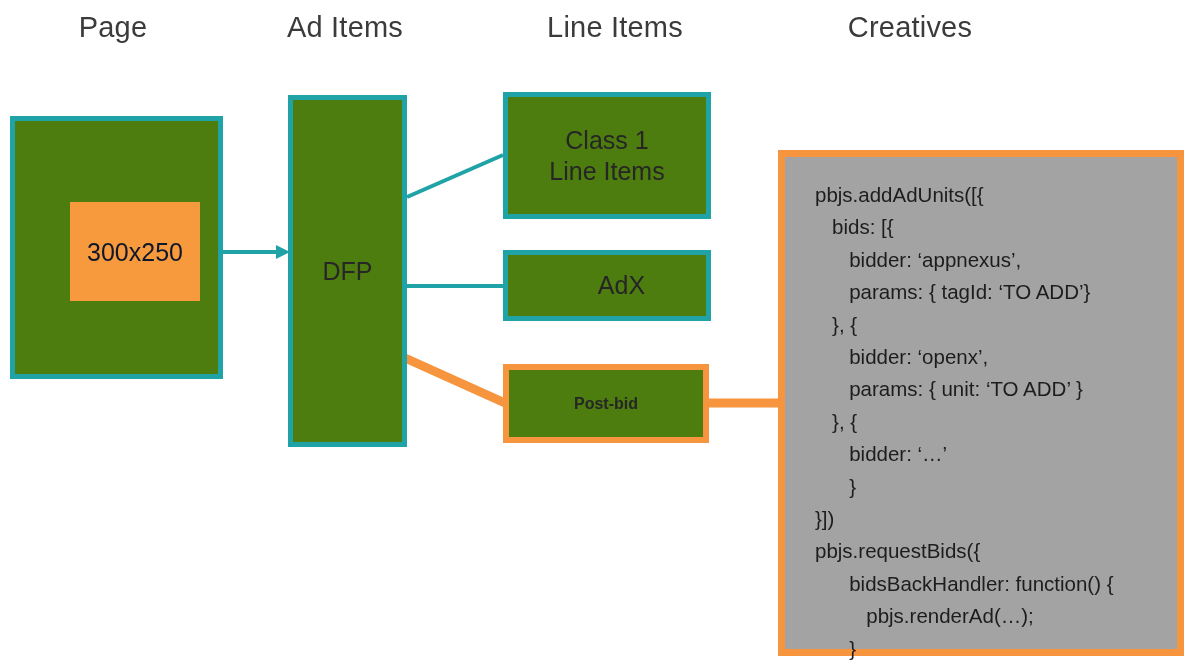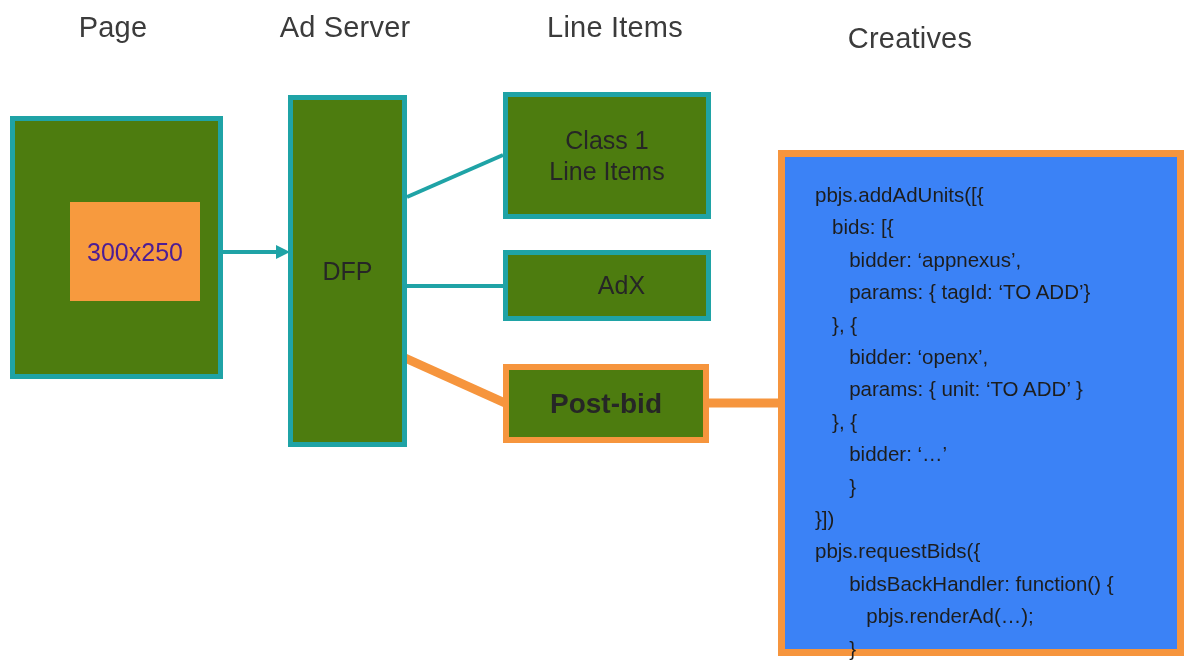--- a/index.html
+++ b/index.html
@@ -25,76 +25,76 @@
     color: #3b3b3b;
     font-weight: 400;
     letter-spacing: .2px;
     white-space: nowrap;
     text-align: center;
     line-height: 34px;
   }
   #hdr-page     { left: 18px;  top: 10px; width: 190px; }
   #hdr-adserver { left: 250px; top: 10px; width: 190px; }
   #hdr-line     { left: 520px; top: 10px; width: 190px; }
-  #hdr-creative { left: 815px; top: 21px; width: 190px; }
+  #hdr-creative { left: 815px; top: 10px; width: 190px; }
 
   
   .box {
     position: absolute;
     background: #4d7c0f;
     display: flex;
     align-items: center;
     justify-content: center;
     text-align: center;
   }
   .box-teal   { border: 5px solid #1fa3a6; }
   .box-orange { border: 6px solid #f6953d; }
 
   .box-label {
     font-size: 25px;
     color: #262626;
     line-height: 31px;
     white-space: pre-line;
   }
-  .box-label.bold { font-weight: bold; font-size: 28px; }
+  .box-label.bold { font-weight: bold; font-size: 16px; }
 
   
   #page-box { left: 10px; top: 116px; width: 213px; height: 263px; }
 
   
   #ad-slot {
     position: absolute;
     left: 70px; top: 202px;
     width: 130px; height: 99px;
     background: #f79a3e;
     display: flex;
     align-items: center;
     justify-content: center;
   }
   #ad-slot .slot-text {
-    color: #4c1d95;
+    color: #0f172a;
     font-size: 25px;
     line-height: 28px;
     text-align: center;
   }
 
   
   #dfp-box { left: 288px; top: 95px; width: 119px; height: 352px; }
 
   
   #class1-box  { left: 503px; top: 92px;  width: 208px; height: 127px; }
   #adx-box     { left: 503px; top: 250px; width: 208px; height: 71px; padding-left: 29px;  }
   #postbid-box { left: 503px; top: 364px; width: 206px; height: 79px;  }
 
   
   #code-box {
     position: absolute;
     left: 778px; top: 150px;
     width: 406px; height: 506px;
-    background: #3b82f6;
+    background: #a3a3a3;
     border: 7px solid #f6953d;
   }
   #code-lines {
     position: absolute;
     left: 30px;
     top: 22px;
     font-size: 20.5px;
     line-height: 32.4px;
     color: #1d1d1d;
     white-space: pre;
@@ -109,21 +109,21 @@
     width: 1200px; height: 664px;
     pointer-events: none;
   }
 </style>
 </head>
 <body>
 
 <div id="stage">
 
   <div class="col-header" id="hdr-page">Page</div>
-  <div class="col-header" id="hdr-adserver">Ad Server</div>
+  <div class="col-header" id="hdr-adserver">Ad Items</div>
   <div class="col-header" id="hdr-line">Line Items</div>
   <div class="col-header" id="hdr-creative">Creatives</div>
 
   <svg id="wires" viewBox="0 0 1200 664" xmlns="http://www.w3.org/2000/svg">
 
     <g>
       <line x1="199" y1="252" x2="280" y2="252" stroke="#1fa3a6" stroke-width="4"></line>
       <polygon points="290,252 276,245 276,259" fill="#1fa3a6"></polygon>
     </g>
 

